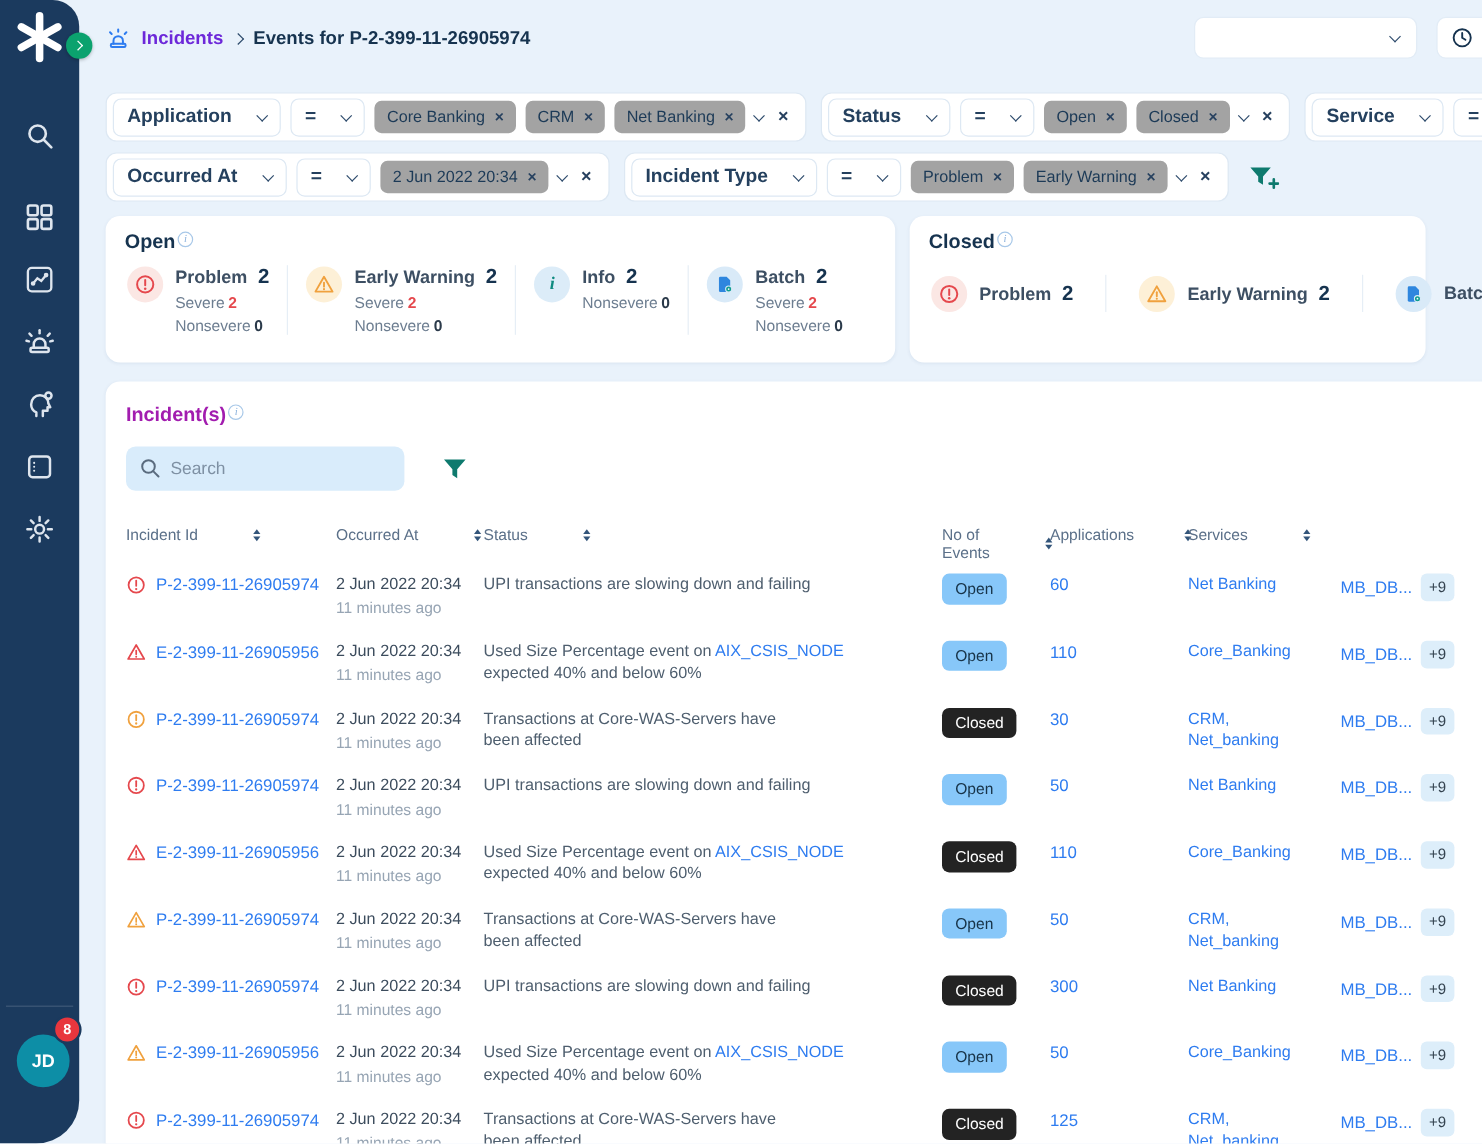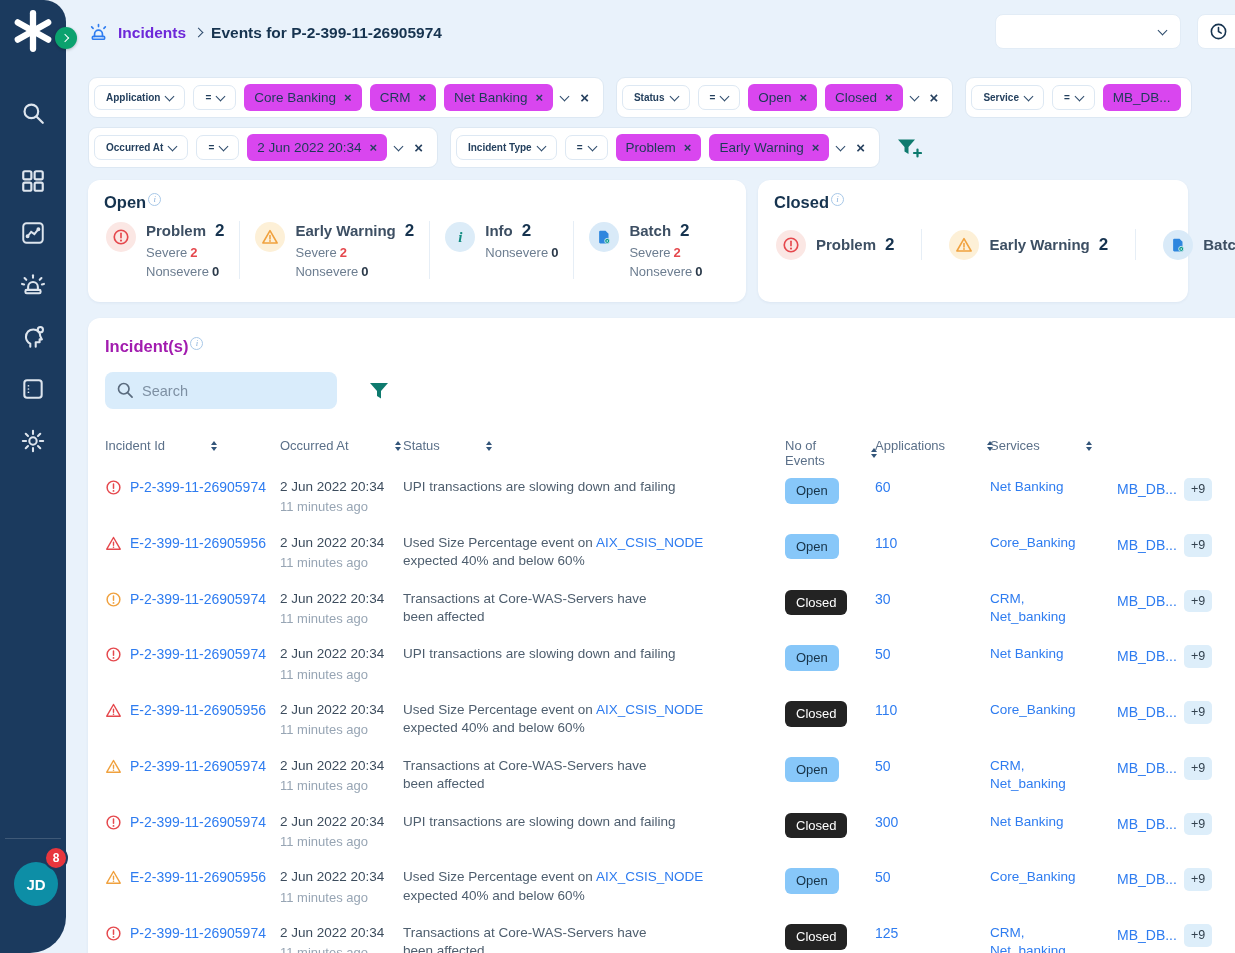--- a/index.html
+++ b/index.html
@@ -62,24 +62,24 @@
     color:#16334f; cursor:pointer; }
   .clock-ic { width:19px; height:19px; color:#16334f; }
   .clock-ic svg { width:100%; height:100%; }
 
   
   .frow { position:absolute; left:88px; display:flex; gap:12px; align-items:center; }
   .frow.r1 { top:77px; }
   .frow.r2 { top:127px; }
   .fgroup { display:flex; align-items:center; gap:8px; background:#fff;
     border:1px solid #dde8f3; border-radius:9px; padding:4px 10px 4px 5px; height:41px; }
-  .fseg { display:flex; align-items:center; gap:6px; background:#fff;
+  .fseg { display:flex; align-items:center; gap:22px; background:#fff;
     border:1px solid #dde8f3; border-radius:7px; padding:6px 11px; font-weight:600;
-    color:#24405e; font-size:10px; }
-  .fchip { display:flex; align-items:center; gap:8px; background:#d946ef;
+    color:#24405e; font-size:16px; }
+  .fchip { display:flex; align-items:center; gap:8px; background:#a3a3a3;
     border-radius:6px; padding:6px 10px; color:#1c3a57; font-size:13.5px;
     font-weight:500; cursor:default; white-space:nowrap; }
   .fchip .x, .gx { color:#27415f; font-weight:700; font-size:13px; line-height:1; cursor:pointer; }
   .gx { font-size:15px; padding:0 4px; }
   .funnel-add { width:26px; height:26px; color:#0e7a6e; cursor:pointer; margin-left:4px; }
   .funnel-add svg { width:100%; height:100%; }
 
   
   .card { position:absolute; top:180px; background:#fff; border-radius:12px;
     box-shadow:0 1px 3px rgba(23,58,94,.06); padding:13px 16px; }

